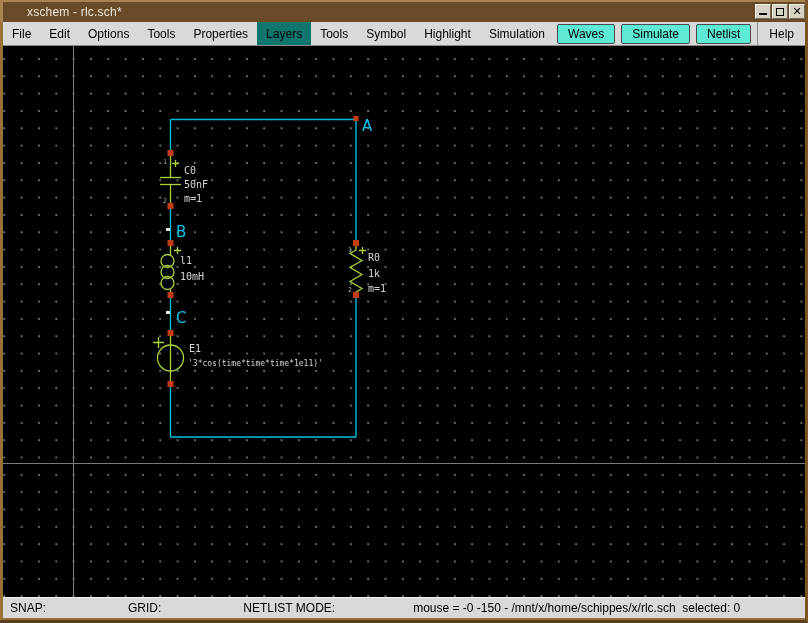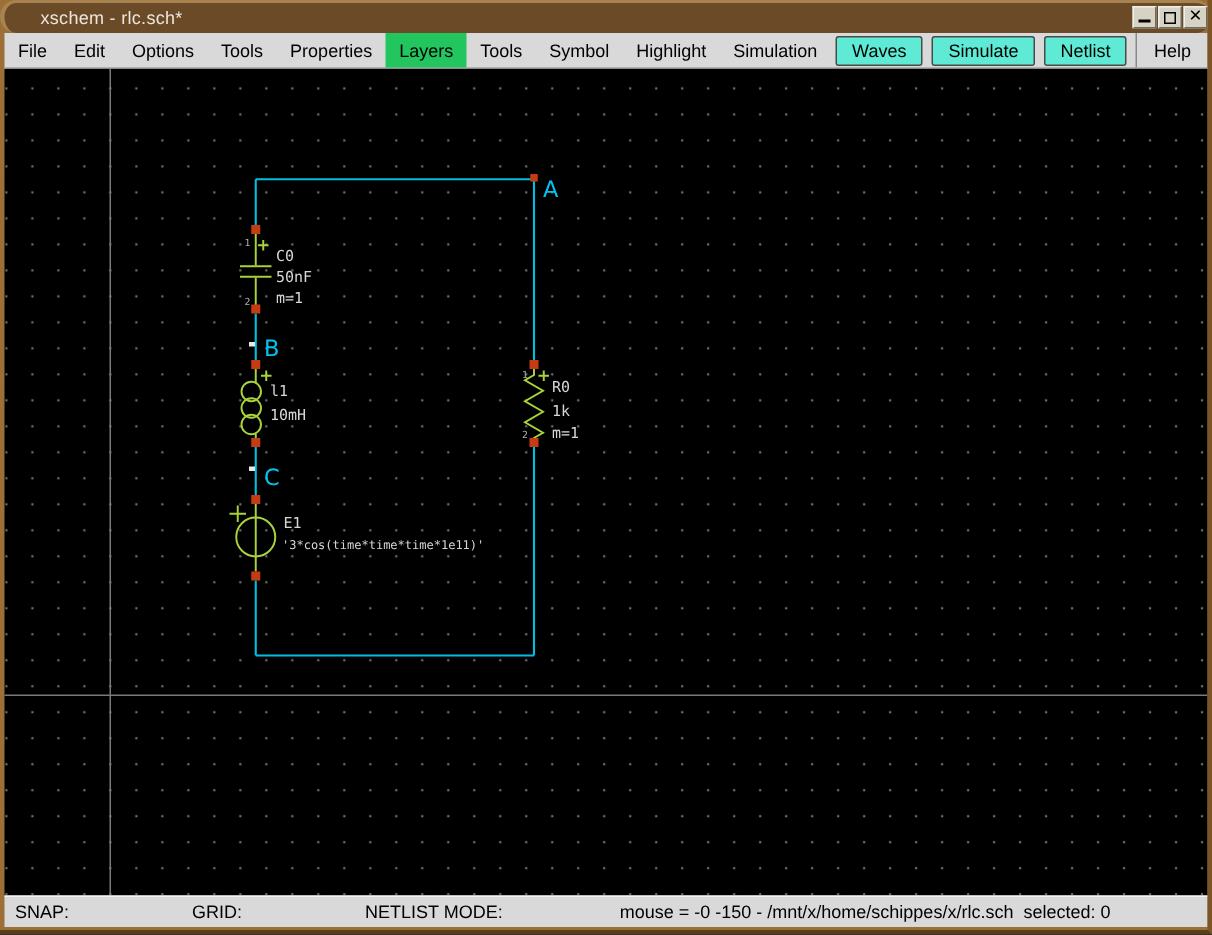--- a/index.html
+++ b/index.html
@@ -10,21 +10,21 @@
     position:relative; width:808px; height:623px;
     background:#9c6f38; overflow:hidden;
     border-right:3px solid #7a5526; border-bottom:3px solid #58401f;
   }
 
   
   .titlebar {
     position:absolute; left:0; top:0; width:808px; height:22px;
     background:#6b4a28;
     border-top:2px solid #a8824f; border-left:3px solid #a8824f;
-    display:flex; align-items:center;border-radius:11px;
+    display:flex; align-items:center;
   }
   .titlebar .title {
     color:#ece7dd; font-size:12px; padding-left:24px; letter-spacing:.2px;
   }
   .win-controls {
     position:absolute; right:3px; top:2px; display:flex; gap:1px;
   }
   .win-btn {
     width:16px; height:15px; background:#d6d2c4;
     border-top:1px solid #f2efe7; border-left:1px solid #f2efe7;
@@ -39,21 +39,21 @@
   
   .menubar {
     position:absolute; left:3px; top:22px; width:802px; height:24px;
     background:#d9d9d9; border-bottom:1px solid #8a8a8a;
     display:flex; align-items:center; font-size:12px; color:#000;
   }
   .menu-left { display:flex; align-items:stretch; height:100%; }
   .menu-item {
     display:flex; align-items:center; padding:0 9px; cursor:default;
   }
-  .menu-item.hl { background:#22c55e; }
+  .menu-item.hl { background:#0f766e; }
   .menu-right { margin-left:auto; display:flex; align-items:center; height:100%; }
   .toolbtn {
     height:20px; display:flex; align-items:center; padding:0 10px;
     background:#5eead4; border:1px solid #4a4a4a; border-radius:2px;
     margin-right:6px; cursor:default;
   }
   .help-sep { width:1px; height:100%; background:#8a8a8a; }
   .help-item { display:flex; align-items:center; padding:0 11px; height:100%;text-align:center; }
 
   

